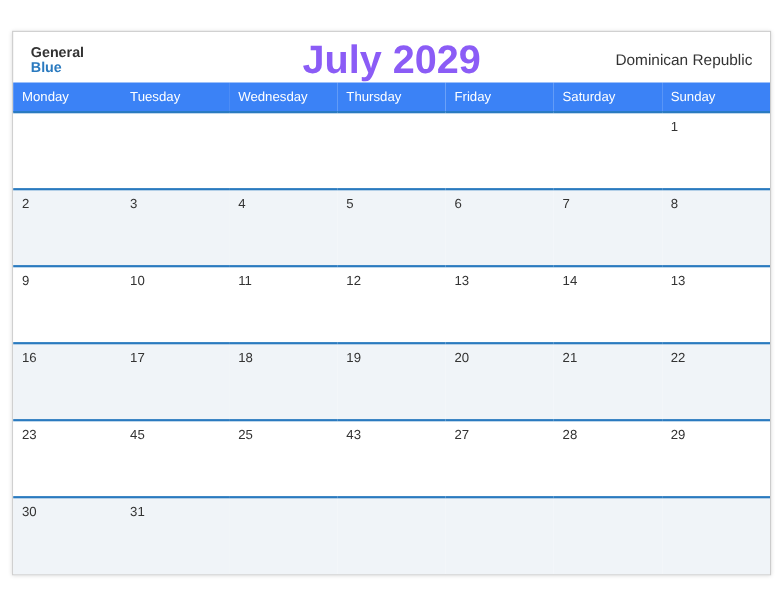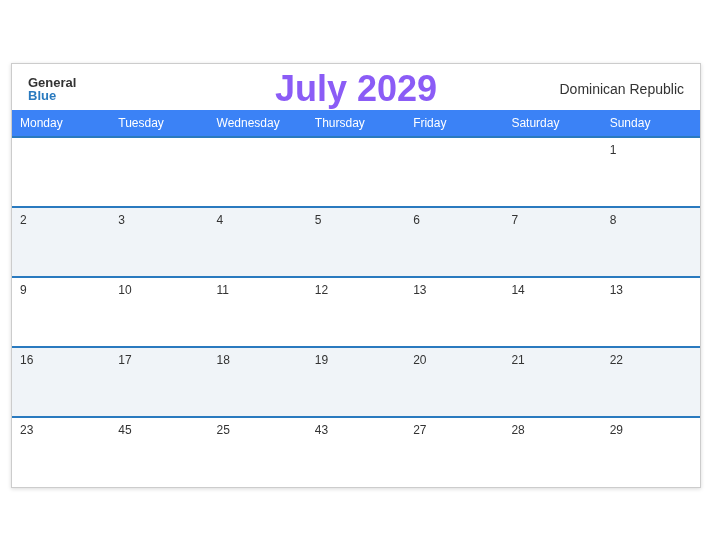--- a/index.html
+++ b/index.html
@@ -154,15 +154,24 @@
         </tr>
         <tr>
           <td><span class="day-num">23</span></td>
           <td><span class="day-num">45</span></td>
           <td><span class="day-num">25</span></td>
           <td><span class="day-num">43</span></td>
           <td><span class="day-num">27</span></td>
           <td><span class="day-num">28</span></td>
           <td><span class="day-num">29</span></td>
         </tr>
+        <tr>
+          <td><span class="day-num">30</span></td>
+          <td><span class="day-num">31</span></td>
+          <td class="empty"></td>
+          <td class="empty"></td>
+          <td class="empty"></td>
+          <td class="empty"></td>
+          <td class="empty"></td>
+        </tr>
       </tbody>
   </table>
 </div>
 
 </body></html>

